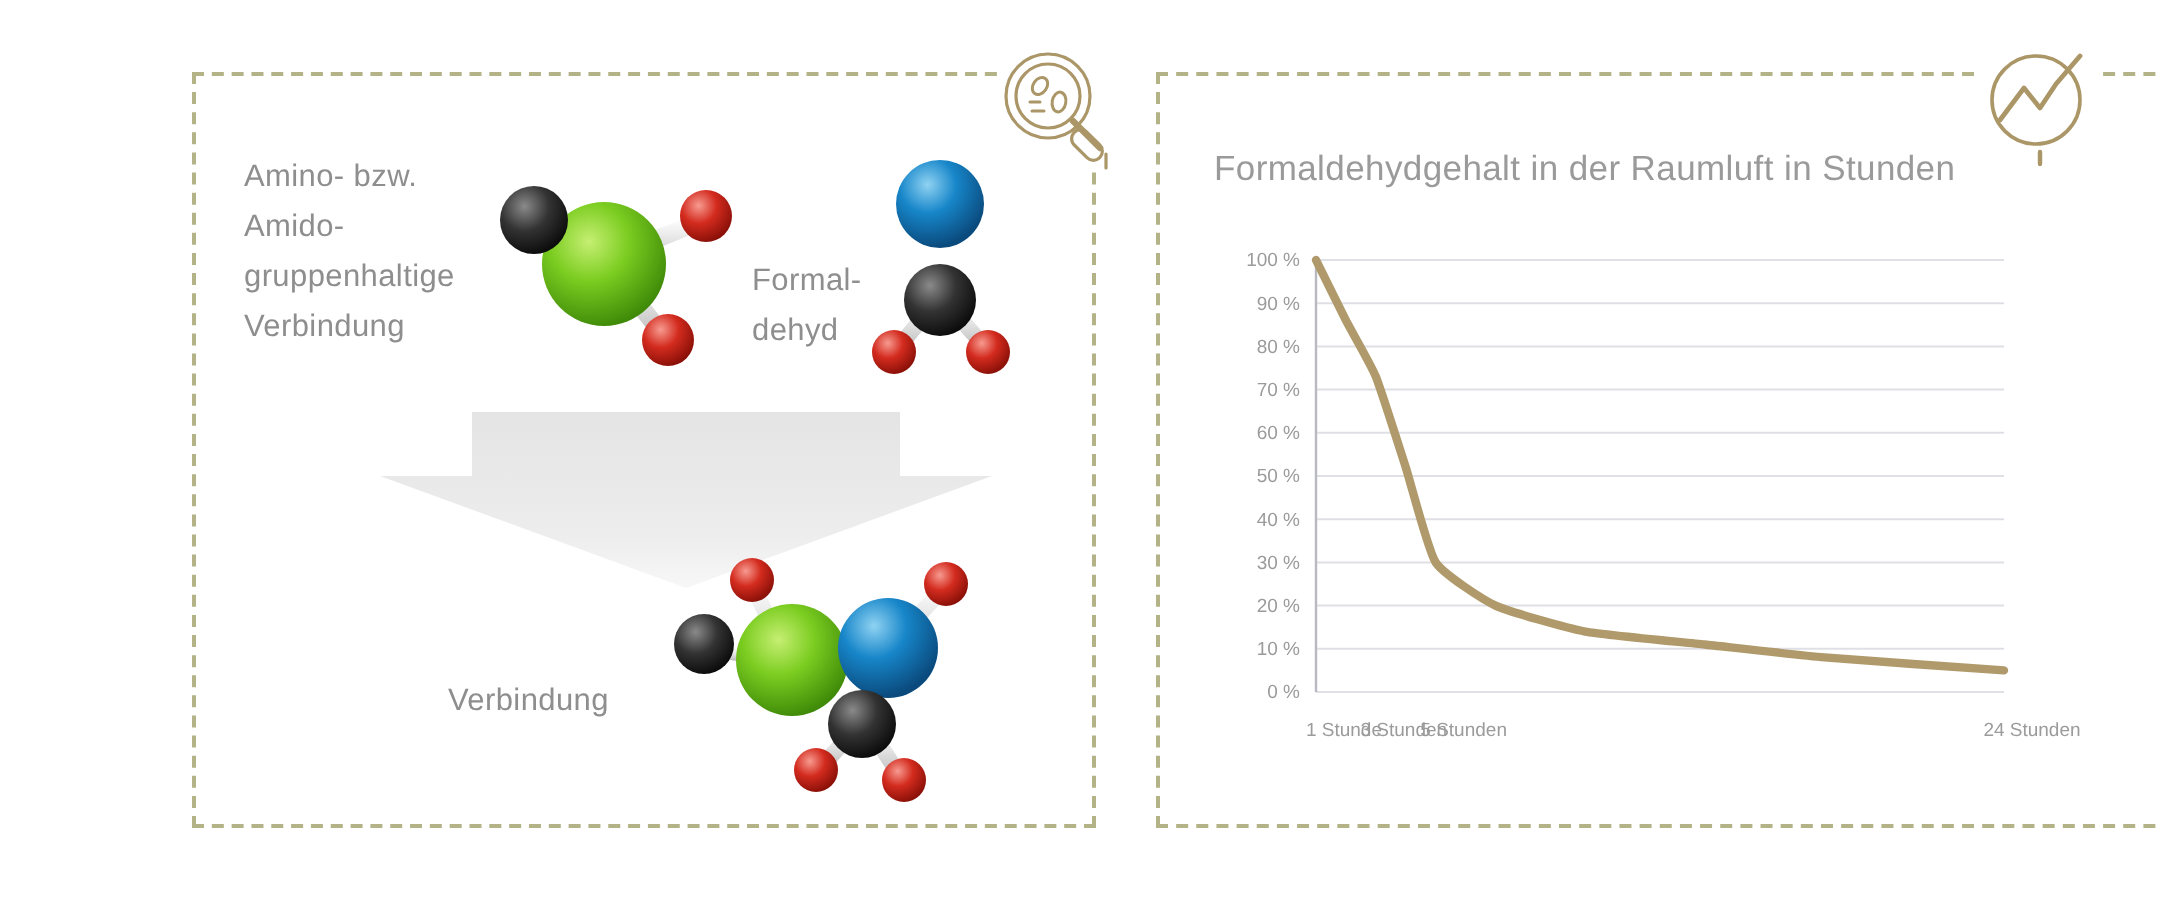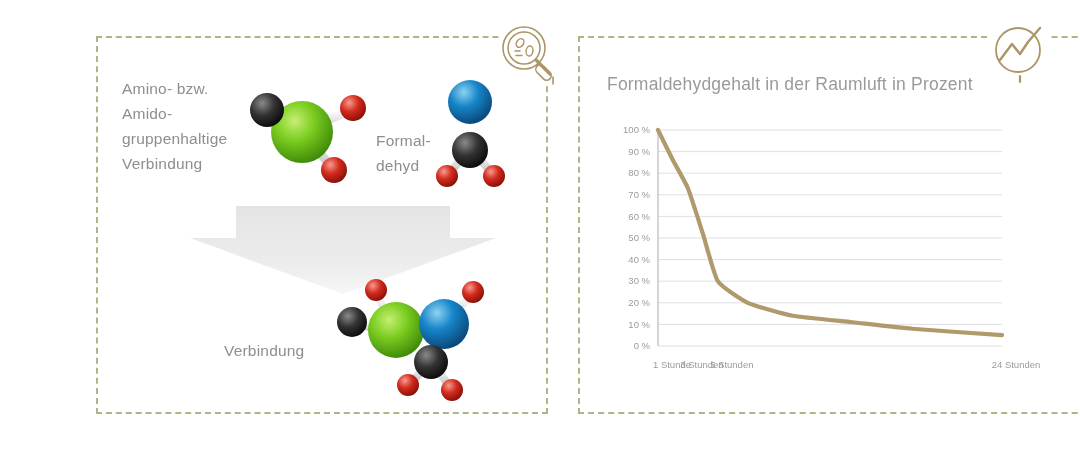--- a/index.html
+++ b/index.html
@@ -199,21 +199,21 @@
   <div class="notch" style="left:990px; top:28px; width:60px; height:18px;"></div>
 
   <div class="badge" id="badge-trend">
     <svg viewBox="0 0 64 64" fill="none" stroke="currentColor" stroke-width="1.8">
       <circle cx="30" cy="30" r="22"></circle>
       <polyline points="12,40 24,24 32,34 40,22 52,8" stroke-width="2.4" stroke-linecap="round" stroke-linejoin="round"></polyline>
       <line x1="32" y1="56" x2="32" y2="62" stroke-width="2.2" stroke-linecap="round"></line>
     </svg>
   </div>
 
-  <div id="chart-title">Formaldehydgehalt in der Raumluft in Prozent</div>
+  <div id="chart-title">Formaldehydgehalt in der Raumluft in Stunden</div>
 
   <div id="chart">
     <svg viewBox="0 0 400 268" id="chart-svg">
       <g id="grid-group">
           <line x1="52" x2="396" y1="228" y2="228" class="gridline"></line>
           <line x1="52" x2="396" y1="206.4" y2="206.4" class="gridline"></line>
           <line x1="52" x2="396" y1="184.8" y2="184.8" class="gridline"></line>
           <line x1="52" x2="396" y1="163.2" y2="163.2" class="gridline"></line>
           <line x1="52" x2="396" y1="141.6" y2="141.6" class="gridline"></line>
           <line x1="52" x2="396" y1="120" y2="120" class="gridline"></line>

